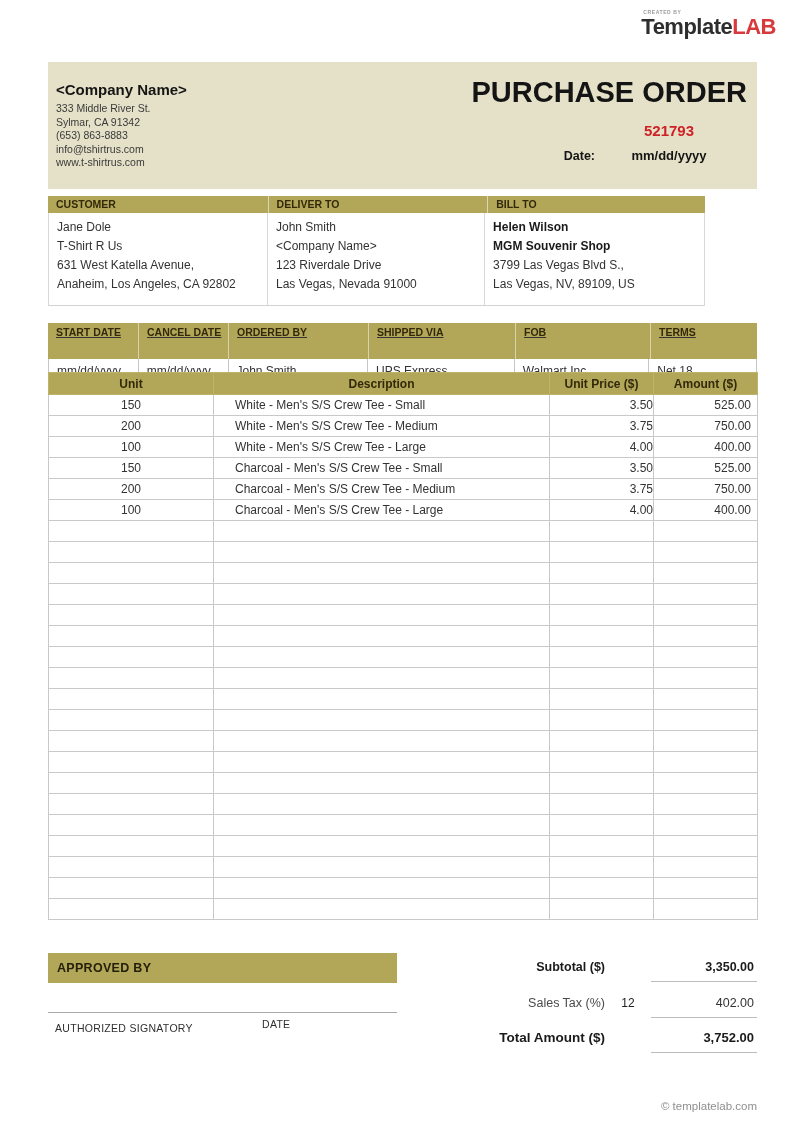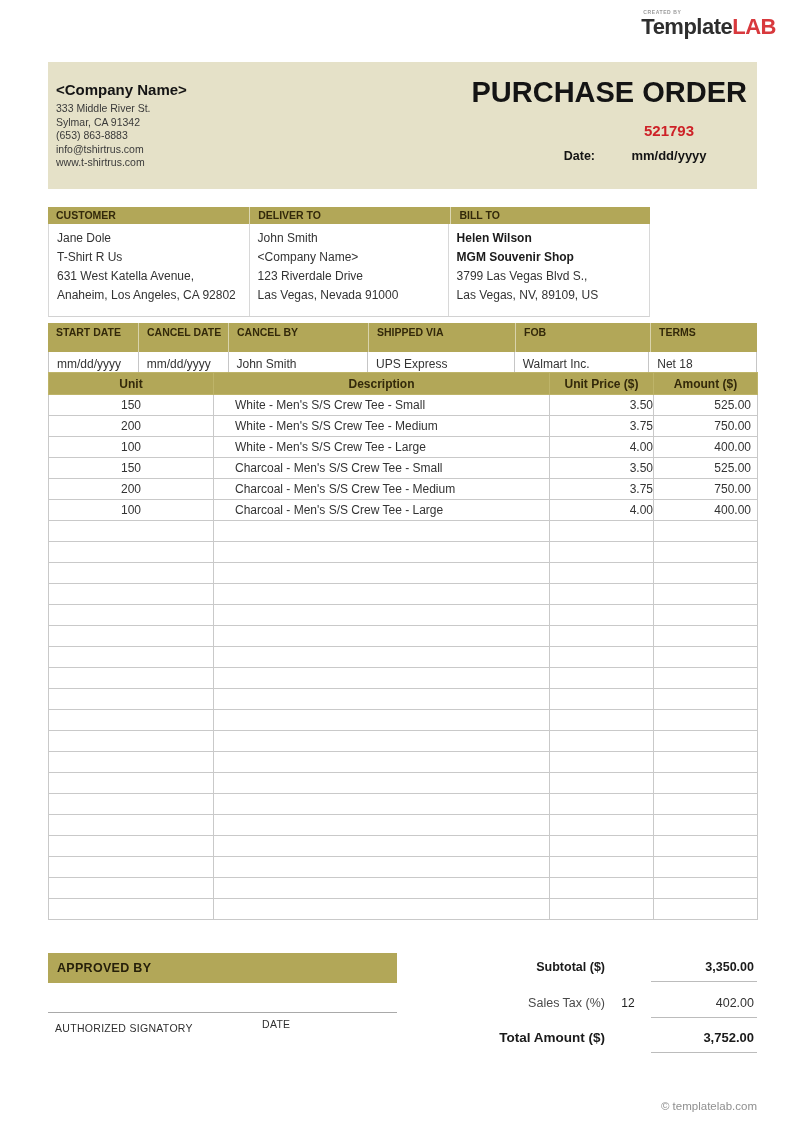--- a/index.html
+++ b/index.html
@@ -21,34 +21,34 @@
   .company-name { font-size:15px; font-weight:bold; color:#141414; margin-bottom:4px; }
   .addr-line { display:block; font-size:10.5px; line-height:13.5px; color:#3a3a3a; }
   .po-title { position:absolute; top:14px; right:10px; font-size:29px; font-weight:bold; color:#141414; letter-spacing:0; white-space:nowrap; }
   .po-meta { position:absolute; right:28px; top:60px; }
   .po-number { width:120px; margin-left:auto; text-align:center; color:var(--red,#ce2127); font-weight:bold; font-size:15px; }
   .po-date-row { display:flex; align-items:center; margin-top:9px; }
   .date-label { font-weight:bold; font-size:12.5px; color:#141414; margin-right:14px; margin-left:auto; }
   .date-value { width:120px; text-align:center; font-weight:bold; font-size:13px; color:#141414; }
 
   
-  .address-section { position:absolute; left:48px; top:207px; width:602px; }
+  .address-section { position:absolute; left:48px; top:196px; width:657px; }
   .addr-header-row { display:flex; height:17px; background:var(--olive,#b2a758); }
   .addr-header-cell { font-size:10.5px; font-weight:bold; color:var(--dark-olive-text,#33290a); line-height:17px; padding-left:8px; border-left:1px solid rgba(255,255,255,.55); }
   .addr-header-cell:first-child { border-left:none; }
   .addr-content-row { display:flex; height:93px; border-bottom:1px solid #d2d2d2; border-left:1px solid #d8d8d8; border-right:1px solid #d8d8d8; background:#fff; }
   .addr-col { padding:5px 8px 0 8px; border-right:1px solid #d8d8d8; }
   .addr-col:last-child { border-right:none; }
   .c-w1 { width:237px; } .c-w2 { width:235px; } .c-w3 { width:237px; }
   .party-line { display:block; font-size:12px; line-height:19px; color:#333; }
   .party-line.bold { font-weight:bold; color:#1a1a1a; }
 
   
   .order-info { position:absolute; left:48px; top:323px; width:709px; }
-  .oi-header-row { display:flex; height:29px; background:var(--olive,#b2a758); }
+  .oi-header-row { display:flex; height:36px; background:var(--olive,#b2a758);text-decoration:underline; }
   .oi-header-cell { font-size:10.5px; font-weight:bold; color:var(--dark-olive-text,#33290a); line-height:19px; padding-left:8px; border-left:1px solid rgba(255,255,255,.5); }
   .oi-header-cell:first-child { border-left:none; }
   .oi-value-row { display:flex; height:26px; background:#fff; border:1px solid #c6c6c6; border-top:none; }
   .oi-value-cell { font-size:12px; color:#333; line-height:24px; padding-left:8px; border-right:1px solid #c6c6c6; }
   .oi-value-cell:last-child { border-right:none; }
   .o-w1 { width:90px; } .o-w2 { width:90px; } .o-w3 { width:140px; }
   .o-w4 { width:147px; } .o-w5 { width:135px; } .o-w6 { width:107px; }
 
   
   .items-table { position:absolute; left:48px; top:372px; width:709px; border-collapse:collapse; table-layout:fixed; }
@@ -134,21 +134,21 @@
       <span class="party-line">3799 Las Vegas Blvd S.,</span>
       <span class="party-line">Las Vegas, NV, 89109, US</span>
     </div>
   </div>
 </div>
 
 <div class="order-info">
   <div class="oi-header-row">
     <div class="oi-header-cell o-w1">START DATE</div>
     <div class="oi-header-cell o-w2">CANCEL DATE</div>
-    <div class="oi-header-cell o-w3">CANCEL BY</div>
+    <div class="oi-header-cell o-w3">ORDERED BY</div>
     <div class="oi-header-cell o-w4">SHIPPED VIA</div>
     <div class="oi-header-cell o-w5">FOB</div>
     <div class="oi-header-cell o-w6">TERMS</div>
   </div>
   <div class="oi-value-row">
     <div class="oi-value-cell o-w1">mm/dd/yyyy</div>
     <div class="oi-value-cell o-w2">mm/dd/yyyy</div>
     <div class="oi-value-cell o-w3">John Smith</div>
     <div class="oi-value-cell o-w4">UPS Express</div>
     <div class="oi-value-cell o-w5">Walmart Inc.</div>

